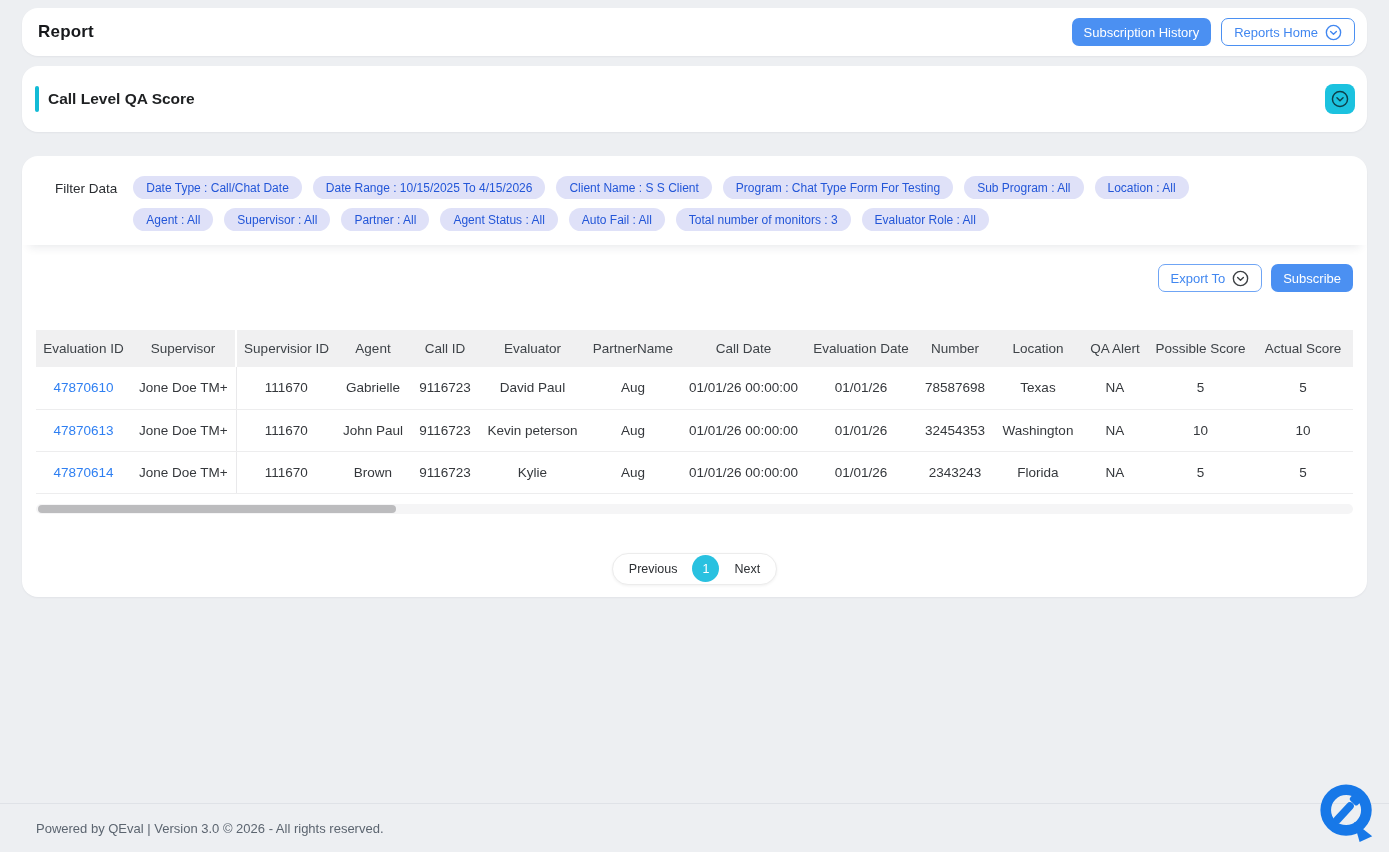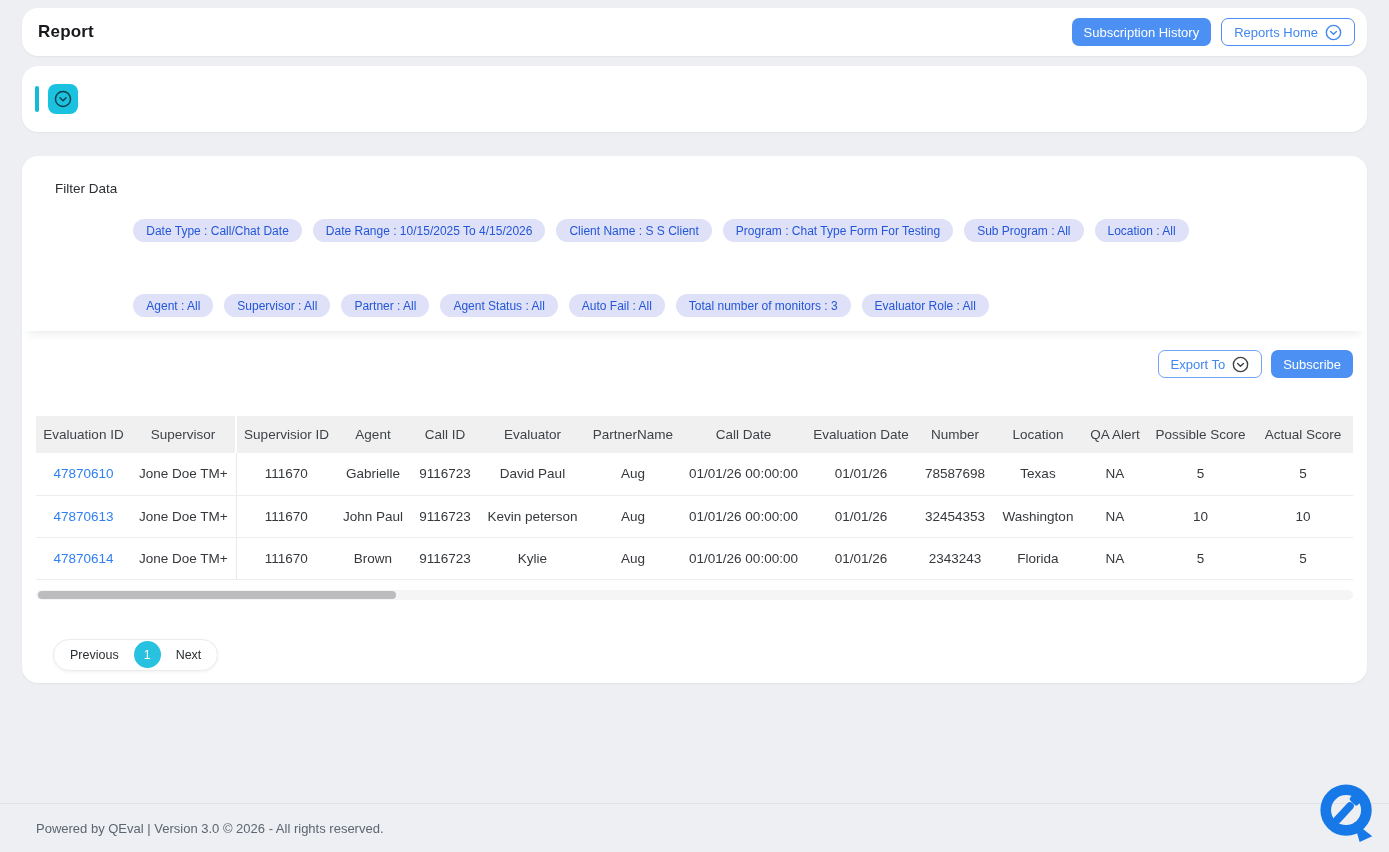--- a/index.html
+++ b/index.html
@@ -28,41 +28,41 @@
   .accent { width:4px; height:26px; background:#12BBD6; border-radius:2px; margin-right:9px; flex:0 0 auto; }
   .qa-title { font-size:15.5px; font-weight:600; color:#1e2022; flex:1; }
   .icon-btn-cyan { width:30px; height:30px; border-radius:8px; background:#1BC2DF; color:#0e3f4a; display:flex; align-items:center; justify-content:center; border:none; cursor:pointer; }
 
   
   .main-card { padding-bottom:12px; }
   .filter-sec { display:flex; gap:16px; padding:20px 14px 14px 33px; box-shadow:0 9px 9px -7px rgba(32,40,60,.10); }
   .filter-label { font-size:13.5px; color:#2a2d31; padding-top:5px; white-space:nowrap; }
   .chips { display:flex; flex-direction:column; gap:9px; }
   .chip-row { display:flex; gap:11px; flex-wrap:nowrap; }
-  .chip { background:#DFE1F8; color:#2356D8; font-size:12px; height:23px; display:inline-flex; align-items:center; padding:0 13px; border-radius:12px; white-space:nowrap;margin-top:43px; }
+  .chip { background:#DFE1F8; color:#2356D8; font-size:12px; height:23px; display:inline-flex; align-items:center; padding:0 13px; border-radius:12px; white-space:nowrap; }
 
   .toolbar { display:flex; justify-content:flex-end; gap:9px; padding:19px 14px 0; margin-bottom:38px; }
   .btn-export { border-color:#6FA5F5; }
   .btn-export .icon-circle-chevron { color:#3c4043; }
 
   
   .table-wrap { padding:0 14px; }
   table { border-collapse:collapse; table-layout:fixed; width:1317px; font-size:13.5px; color:#35383c; }
   thead th { background:#f0f0f1; height:37px; font-weight:400; color:#3e4348; text-align:center; overflow:hidden; white-space:nowrap; }
   tbody td { height:42px; border-bottom:1px solid #ededee; text-align:center; background:#fff; overflow:hidden; white-space:nowrap; }
   th.frozen-edge { border-right:2px solid #fff; }
   td.frozen-edge { border-right:1px solid #e9e9eb; }
   a.eval-link { color:#2E7FF2; text-decoration:none; cursor:pointer; }
 
   
   .hscroll { margin:10px 14px 0; height:10px; background:#f5f5f6; border-radius:5px; position:relative; }
   .hscroll-thumb { position:absolute; left:2px; top:1px; height:8px; width:358px; background:#bcbcbe; border-radius:4px; cursor:grab; }
 
   
-  .pagination-row { display:flex; justify-content:flex-start; padding:39px 31px 0; }
+  .pagination-row { display:flex; justify-content:center; padding:39px 10px 0; }
   .pager { display:flex; align-items:center; background:#fff; border:1px solid #ececec; border-radius:17px; height:32px; padding:0 16px; gap:15px; box-shadow:0 1px 3px rgba(0,0,0,.06); }
   .pager-btn { font-size:12.5px; color:#2c2f33; cursor:pointer; background:none; border:none; font-family:inherit; }
   .page-num { width:27px; height:27px; border-radius:50%; background:#29C1E0; color:#fff; font-size:12.5px; display:flex; align-items:center; justify-content:center; cursor:pointer; border:none; font-family:inherit; }
 
   
   .footer { position:absolute; left:0; right:0; bottom:0; height:49px; border-top:1px solid #dfe2e7; display:flex; align-items:center; padding:0 36px; font-size:13px; color:#5c6570; }
   .logo { position:absolute; right:10px; bottom:9px; width:62px; height:62px; }
 </style>
 </head>
 <body>
@@ -90,20 +90,21 @@
           <svg width="17" height="17" viewBox="0 0 20 20">
               <use href="#chev-circle"></use>
             </svg>
         </span>
       </button>
     </div>
   </header>
 
   <section class="card qa-card">
     <span class="accent"></span>
+    <div class="qa-title">Call Level QA Score</div>
     <button class="icon-btn-cyan">
       <span style="display:inline-flex">
         <svg width="18" height="18" viewBox="0 0 20 20">
             <use href="#chev-circle"></use>
           </svg>
       </span>
     </button>
   </section>
 
   <section class="card main-card">

